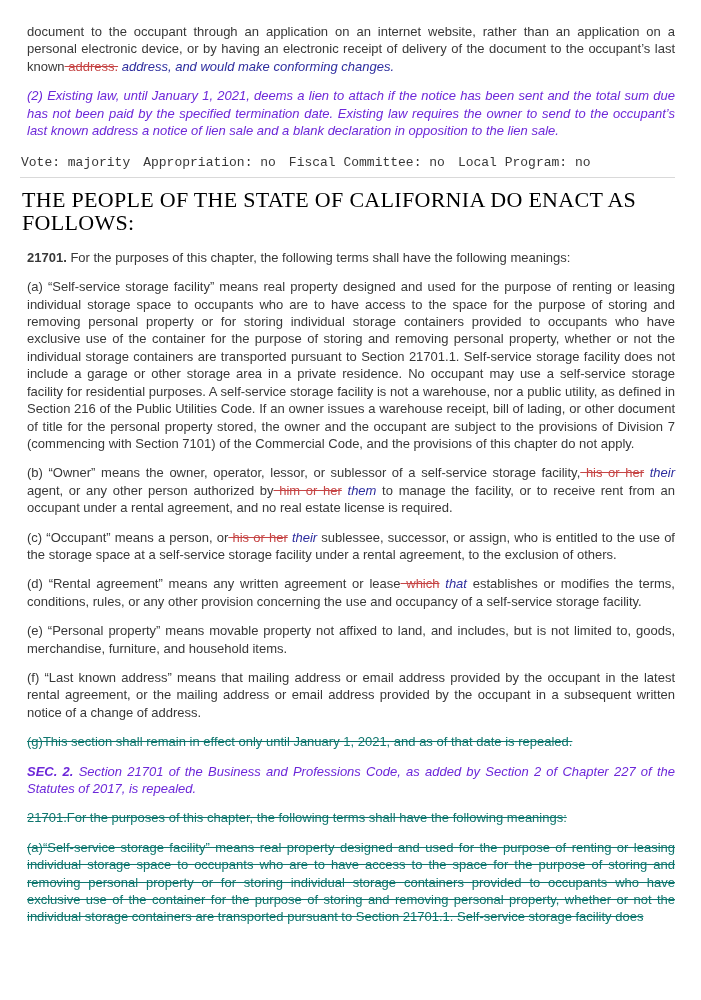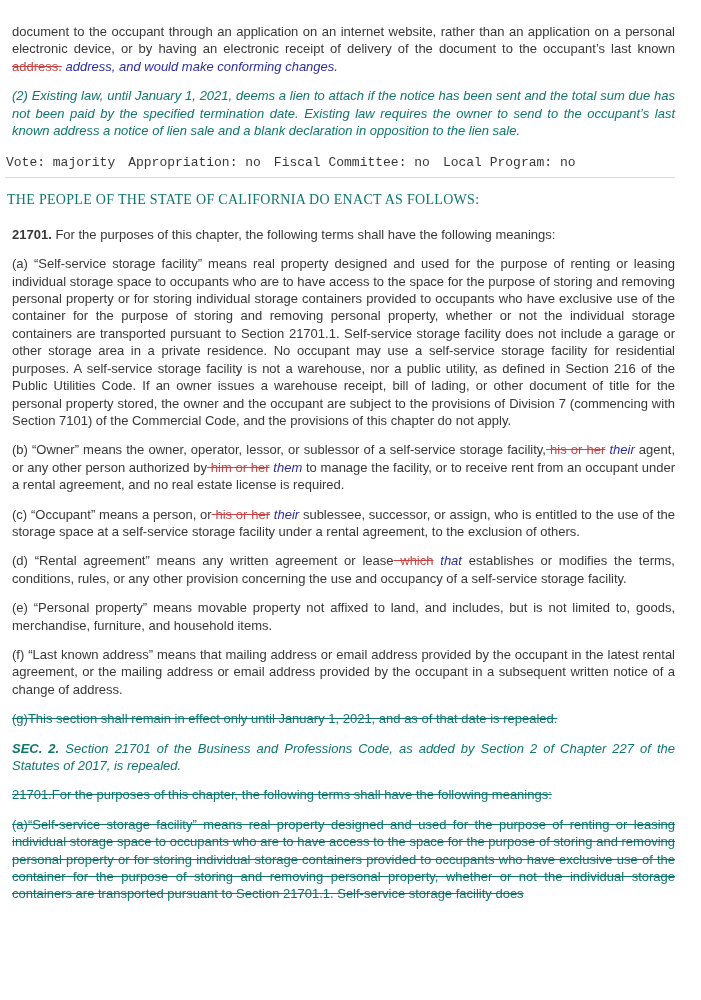--- a/index.html
+++ b/index.html
@@ -7,42 +7,42 @@
     width: 701px;
     height: 1000px;
     overflow: hidden;
     background: #ffffff;
     font-family: "Liberation Sans", "DejaVu Sans", sans-serif;
     font-size: 13px;
     line-height: 17.4px;
     color: #383838;
     box-sizing: border-box;
   }
-  .content { padding: 23px 26px 0 12px; }
+  .content { padding: 23px 26px 0 27px; }
   p { margin: 0 0 12px 0; text-align: justify; }
-  .blue { color: #0f766e; font-style: italic; }
+  .blue { color: #6d28d9; font-style: italic; }
   .blue .lead { font-weight: bold; }
   .lead { font-weight: bold; }
   .del { color: #c64545; text-decoration: line-through; }
   .ins { color: #2d2d9e; font-style: italic; }
   .red-strike { color: #0f766e; text-decoration: line-through; }
   .vote-row { margin: 14px 0 0 -6px; text-align: left; white-space: nowrap; }
   .vote-row span { margin-right: 13px; font-family: Liberation Mono, monospace; }
   .divider {
     border: none;
     border-top: 1px solid #d9d9d9;
     margin: 5px 0 0 -7px;
     height: 0;
   }
   .enact {
     font-family: "Liberation Serif", "DejaVu Serif", serif;
-    font-size: 14px;
+    font-size: 22px;
     font-weight: normal;
     letter-spacing: 0.3px;
-    color: #0f766e;
+    color: #000000;
     margin: 10px 0 15px -5px;
     line-height: 23px;
     text-align: left;
   }
   .sec2 { margin-top: 4px; }
 </style>
 </head>
 <body>
 
 <div class="page">

